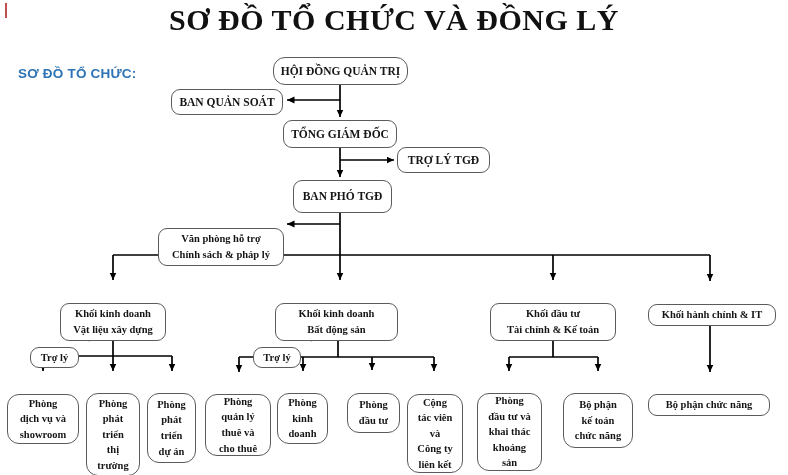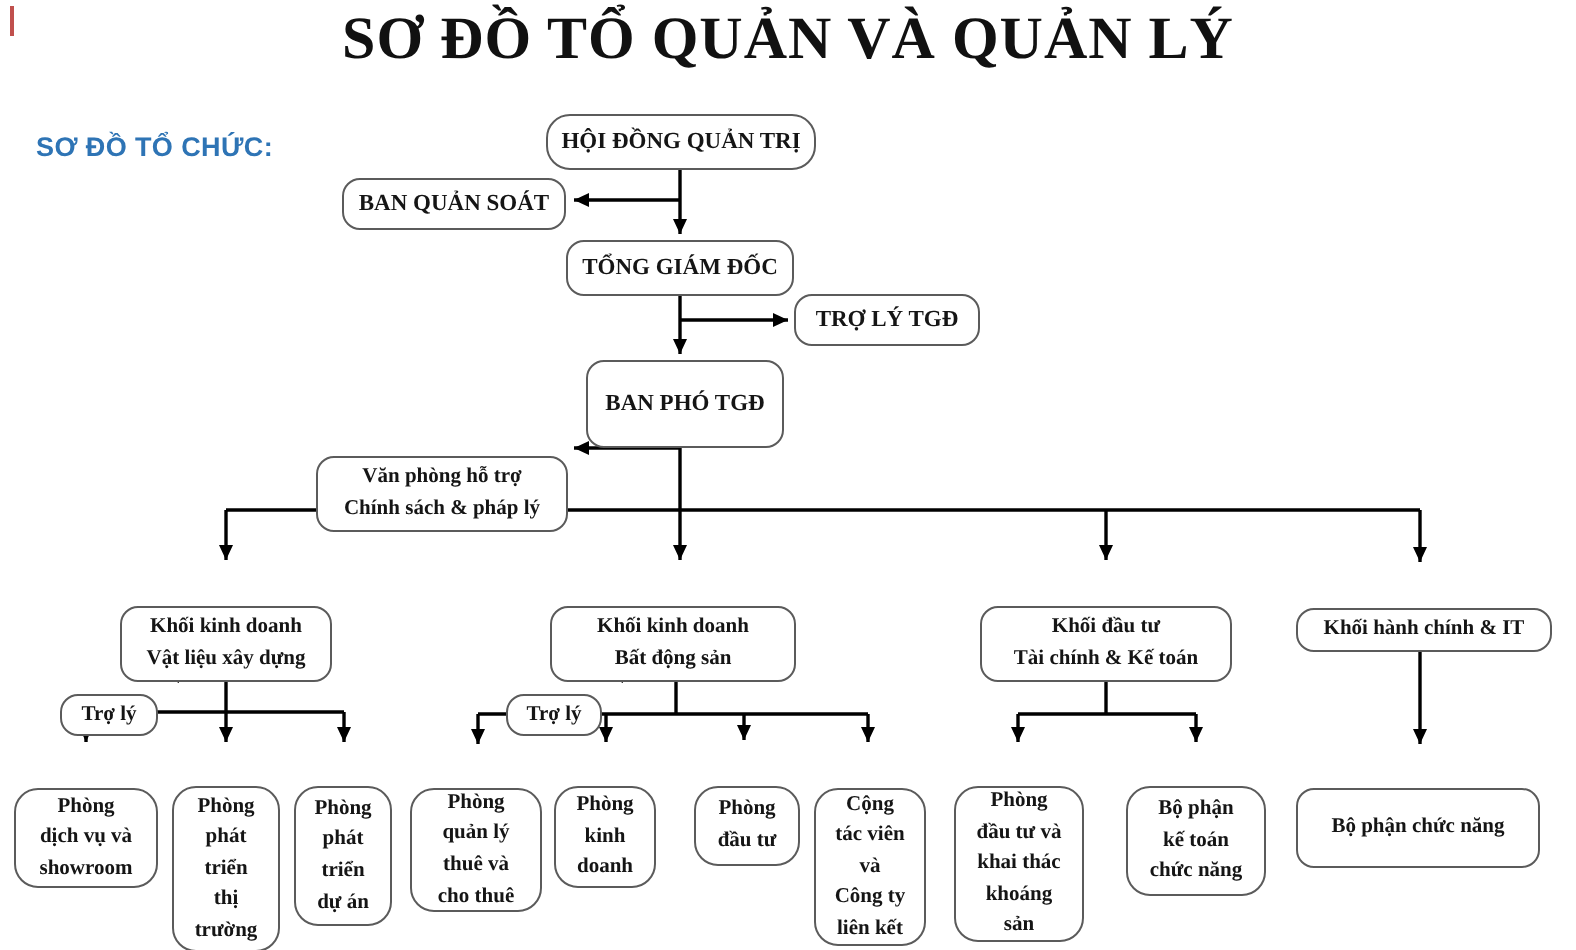--- a/index.html
+++ b/index.html
@@ -20,21 +20,21 @@
   .f11{font-size:11.5px;}
   .f10{font-size:10.5px;line-height:1.48;margin-top:20px;}
   .r12{border-radius:12px;}
 </style>
 </head>
 <body>
 
 <div class="stage">
 
   <div class="red-mark"></div>
-  <h1 class="title">SƠ ĐỒ TỔ QUẢN VÀ QUẢN LÝ</h1>
+  <h1 class="title">SƠ ĐỒ TỔ CHỨC VÀ ĐỒNG LÝ</h1>
   <div class="subtitle">SƠ ĐỒ TỔ CHỨC:</div>
 
   <svg class="wires" width="788" height="475" viewBox="0 0 788 475">
     <defs>
       <marker id="arw" markerWidth="9" markerHeight="9" refX="7.5" refY="3.5" orient="auto" markerUnits="userSpaceOnUse">
         <path d="M0,0 L7.5,3.5 L0,7 Z" fill="#000"></path>
       </marker>
     </defs>
 
     <line x1="340" y1="85" x2="340" y2="117" marker-end="url(#arw)"></line>
@@ -76,21 +76,21 @@
     <line x1="509" y1="357" x2="509" y2="371" marker-end="url(#arw)"></line>
     <line x1="598" y1="357" x2="598" y2="371" marker-end="url(#arw)"></line>
 
     <line x1="710" y1="306" x2="710" y2="372" marker-end="url(#arw)"></line>
   </svg>
 
   <div class="nd f11" style="left:273px;top:57px;width:135px;height:28px;border-radius:12px;">HỘI ĐỒNG QUẢN TRỊ</div>
   <div class="nd f11" style="left:171px;top:89px;width:112px;height:26px;">BAN QUẢN SOÁT</div>
   <div class="nd f11" style="left:283px;top:120px;width:114px;height:28px;">TỔNG GIÁM ĐỐC</div>
   <div class="nd f11" style="left:397px;top:147px;width:93px;height:26px;">TRỢ LÝ TGĐ</div>
-  <div class="nd f11" style="left:293px;top:180px;width:99px;height:44px;">BAN PHÓ TGĐ</div>
+  <div class="nd f11" style="left:293px;top:180px;width:99px;height:33px;">BAN PHÓ TGĐ</div>
   <div class="nd f10" style="left:158px;top:208px;width:126px;height:38px;">Văn phòng hỗ trợ
 Chính sách &amp; pháp lý</div>
 
   <div class="nd f10" style="left:60px;top:283px;width:106px;height:38px;">Khối kinh doanh
 Vật liệu xây dựng</div>
   <div class="nd f10" style="left:275px;top:283px;width:123px;height:38px;">Khối kinh doanh
 Bất động sản</div>
   <div class="nd f10" style="left:490px;top:283px;width:126px;height:38px;">Khối đầu tư
 Tài chính &amp; Kế toán</div>
   <div class="nd f10" style="left:648px;top:284px;width:128px;height:22px;">Khối hành chính &amp; IT</div>
@@ -128,15 +128,15 @@
 
   <div class="nd f10 r12" style="left:477px;top:373px;width:65px;height:78px;">Phòng
 đầu tư và
 khai thác
 khoáng
 sản</div>
   <div class="nd f10 r12" style="left:563px;top:373px;width:70px;height:55px;">Bộ phận
 kế toán
 chức năng</div>
 
-  <div class="nd f10" style="left:648px;top:374px;width:122px;height:40px;">Bộ phận chức năng</div>
+  <div class="nd f10" style="left:648px;top:374px;width:122px;height:22px;">Bộ phận chức năng</div>
 
 </div>
 
 </body></html>

